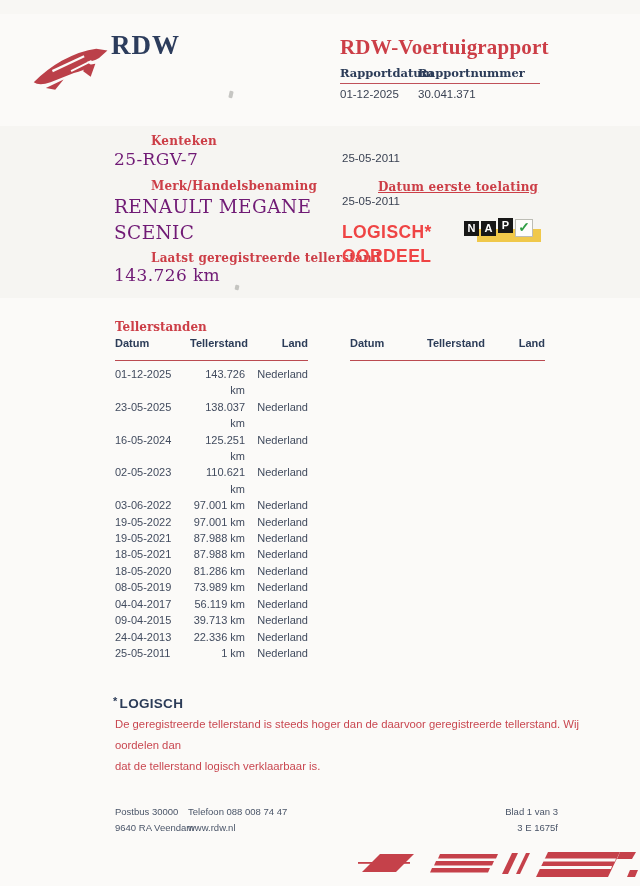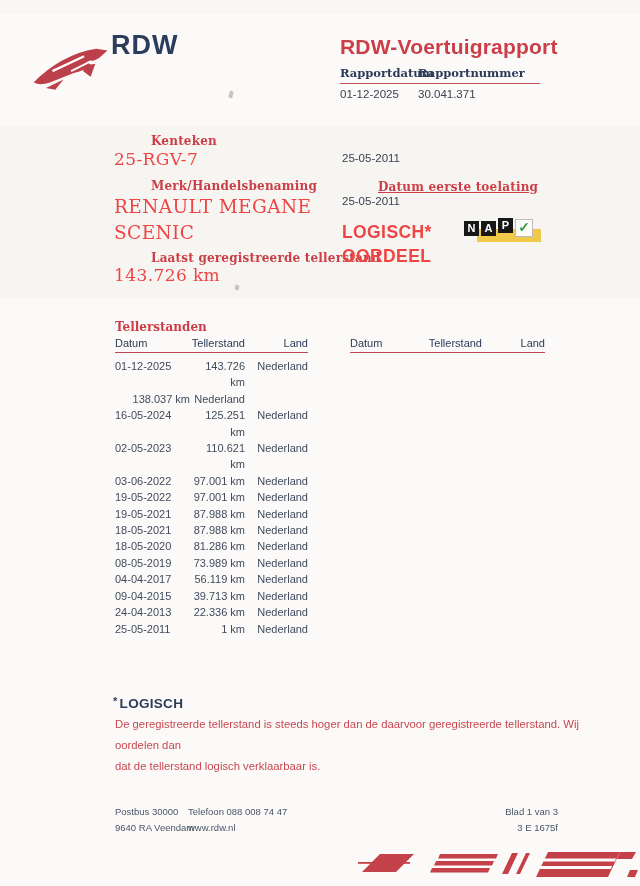--- a/index.html
+++ b/index.html
@@ -7,51 +7,51 @@
     position:relative;width:640px;height:886px;margin:0 auto;
     background:#fbfaf8;overflow:hidden;
     font-family:"Liberation Sans",sans-serif;color:#3a4253;
   }
   .abs{position:absolute;}
   
   .scan-band{left:0;top:126px;width:640px;height:172px;background:#f4f3f0;opacity:.75;}
   .scan-band2{left:0;top:0;width:640px;height:14px;background:#f6f5f2;opacity:.6;}
   .speck{width:4px;height:7px;background:#9a9a98;opacity:.55;border-radius:1px;transform:rotate(12deg);}
 
-  .serif{font-family:Liberation Sans, sans-serif;}
+  .serif{font-family:Liberation Serif, serif;}
 
   .logo-text{left:111px;top:30px;font-size:27px;font-weight:bold;letter-spacing:1px;color:#2c3c5c;}
   .doc-title{left:340px;top:35px;font-size:21px;font-weight:bold;color:#cc3e47;letter-spacing:.2px;}
 
   .meta{left:340px;top:66px;display:grid;grid-template-columns:78px 122px;column-gap:0;}
   .meta-label{font-family:"DejaVu Serif","Liberation Serif",serif;font-weight:bold;font-size:11.5px;color:#2c3c58;padding-bottom:3px;border-bottom:1.2px solid #c05059;}
   .meta-value{font-size:11.5px;color:#3a4253;padding-top:4px;}
 
   .field-label{font-family:"DejaVu Serif","Liberation Serif",serif;font-weight:bold;font-size:12px;color:#cc3e47;letter-spacing:.2px;margin-left:36px;}
-  .field-value{font-family:"DejaVu Serif","Liberation Serif",serif;font-size:17px;color:#ef4444;letter-spacing:.4px;}
+  .field-value{font-family:"DejaVu Serif","Liberation Serif",serif;font-size:17px;color:#701a75;letter-spacing:.4px;}
   .merk-value{font-size:18.5px;line-height:26px;}
 
   .verdict{left:342px;top:221px;font-size:17.5px;font-weight:800;line-height:23.5px;color:#ef4444;letter-spacing:.4px;}
 
   
   .nap{left:464px;top:219px;width:86px;height:32px;}
   .nap-yellow{position:absolute;left:13px;top:10px;width:64px;height:13px;background:#f0c84a;}
   .nap-sq{position:absolute;top:2px;width:15px;height:15px;background:#171717;color:#fff;
     font-weight:bold;font-size:11px;text-align:center;line-height:15px;}
   .nap-n{left:0;}
   .nap-a{left:17px;}
   .nap-p{left:34px;top:-1px;}
   .nap-check{position:absolute;left:51px;top:0;width:16px;height:16px;background:#fdfdfb;border:1px solid #bdbdb5;
     color:#2f9e44;font-weight:bold;font-size:14px;text-align:center;line-height:15px;}
 
   .section-title{left:115px;top:320px;font-family:"DejaVu Serif","Liberation Serif",serif;font-weight:bold;font-size:12px;color:#cc3e47;}
 
   .mtable{width:193px;font-size:11px;}
-  .thead{display:grid;grid-template-columns:75px 55px 63px;font-weight:normal;color:#2c3c58;
-    padding-bottom:3px;border-bottom:1.5px solid #bb4a50;}
+  .thead{display:grid;grid-template-columns:75px 55px 63px;font-weight:bold;color:#2c3c58;
+    padding-bottom:11px;border-bottom:1.5px solid #bb4a50;}
   .thead .h1{text-align:right;}
   .thead .h2{text-align:right;}
   .tbody{padding-top:5px;}
   .trow{display:grid;grid-template-columns:75px 55px 63px;line-height:16.4px;color:#414b5e;}
   .trow .c1{text-align:right;}
   .trow .c2{text-align:right;}
 
   .footnote-title{left:113px;top:695px;font-size:13.5px;font-weight:800;color:#2c3c58;letter-spacing:.3px;}
   .footnote-title .ast{font-size:11px;vertical-align:3px;margin-right:2px;}
   .footnote-text{left:115px;top:714px;width:470px;font-size:11.3px;line-height:21px;color:#c94750;}
@@ -127,20 +127,21 @@
       <div class="h1">Tellerstand</div>
       <div class="h2">Land</div>
     </div>
     <div class="tbody">
         <div class="trow">
           <div class="c0">01-12-2025</div>
           <div class="c1">143.726 km</div>
           <div class="c2">Nederland</div>
         </div>
         <div class="trow">
+          <div class="c0">23-05-2025</div>
           <div class="c1">138.037 km</div>
           <div class="c2">Nederland</div>
         </div>
         <div class="trow">
           <div class="c0">16-05-2024</div>
           <div class="c1">125.251 km</div>
           <div class="c2">Nederland</div>
         </div>
         <div class="trow">
           <div class="c0">02-05-2023</div>

